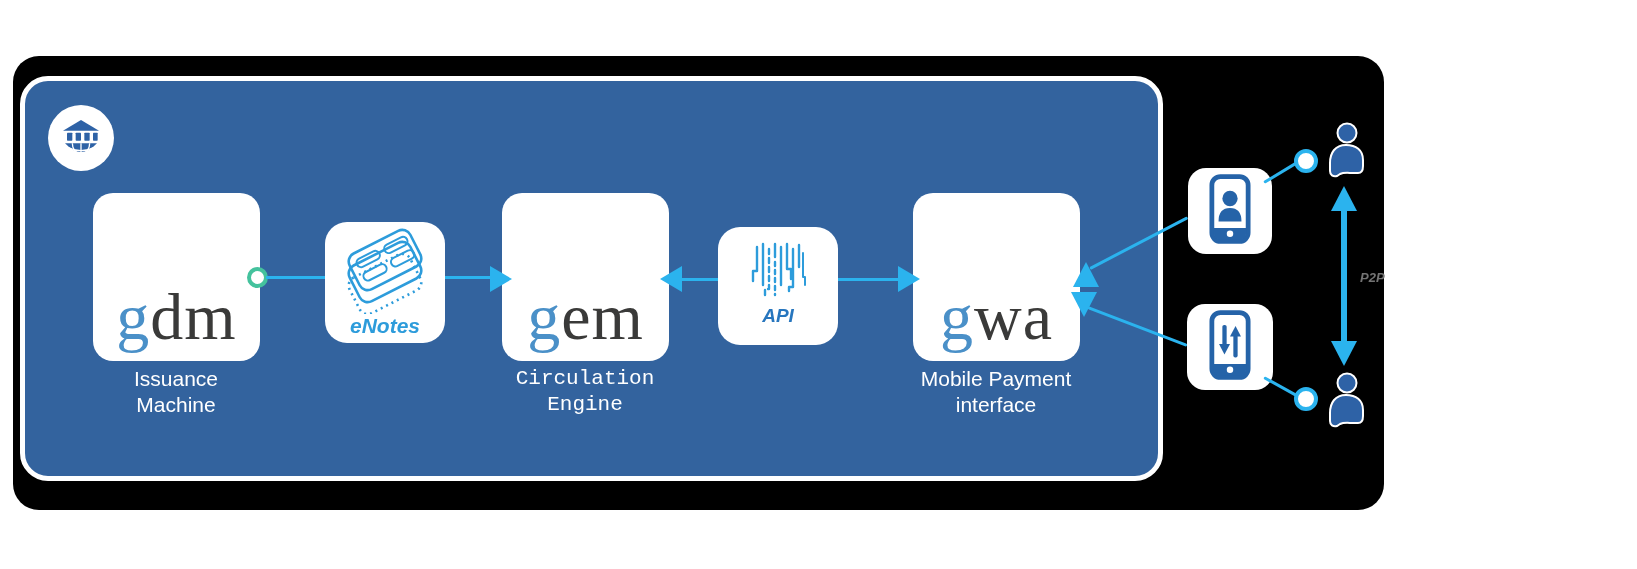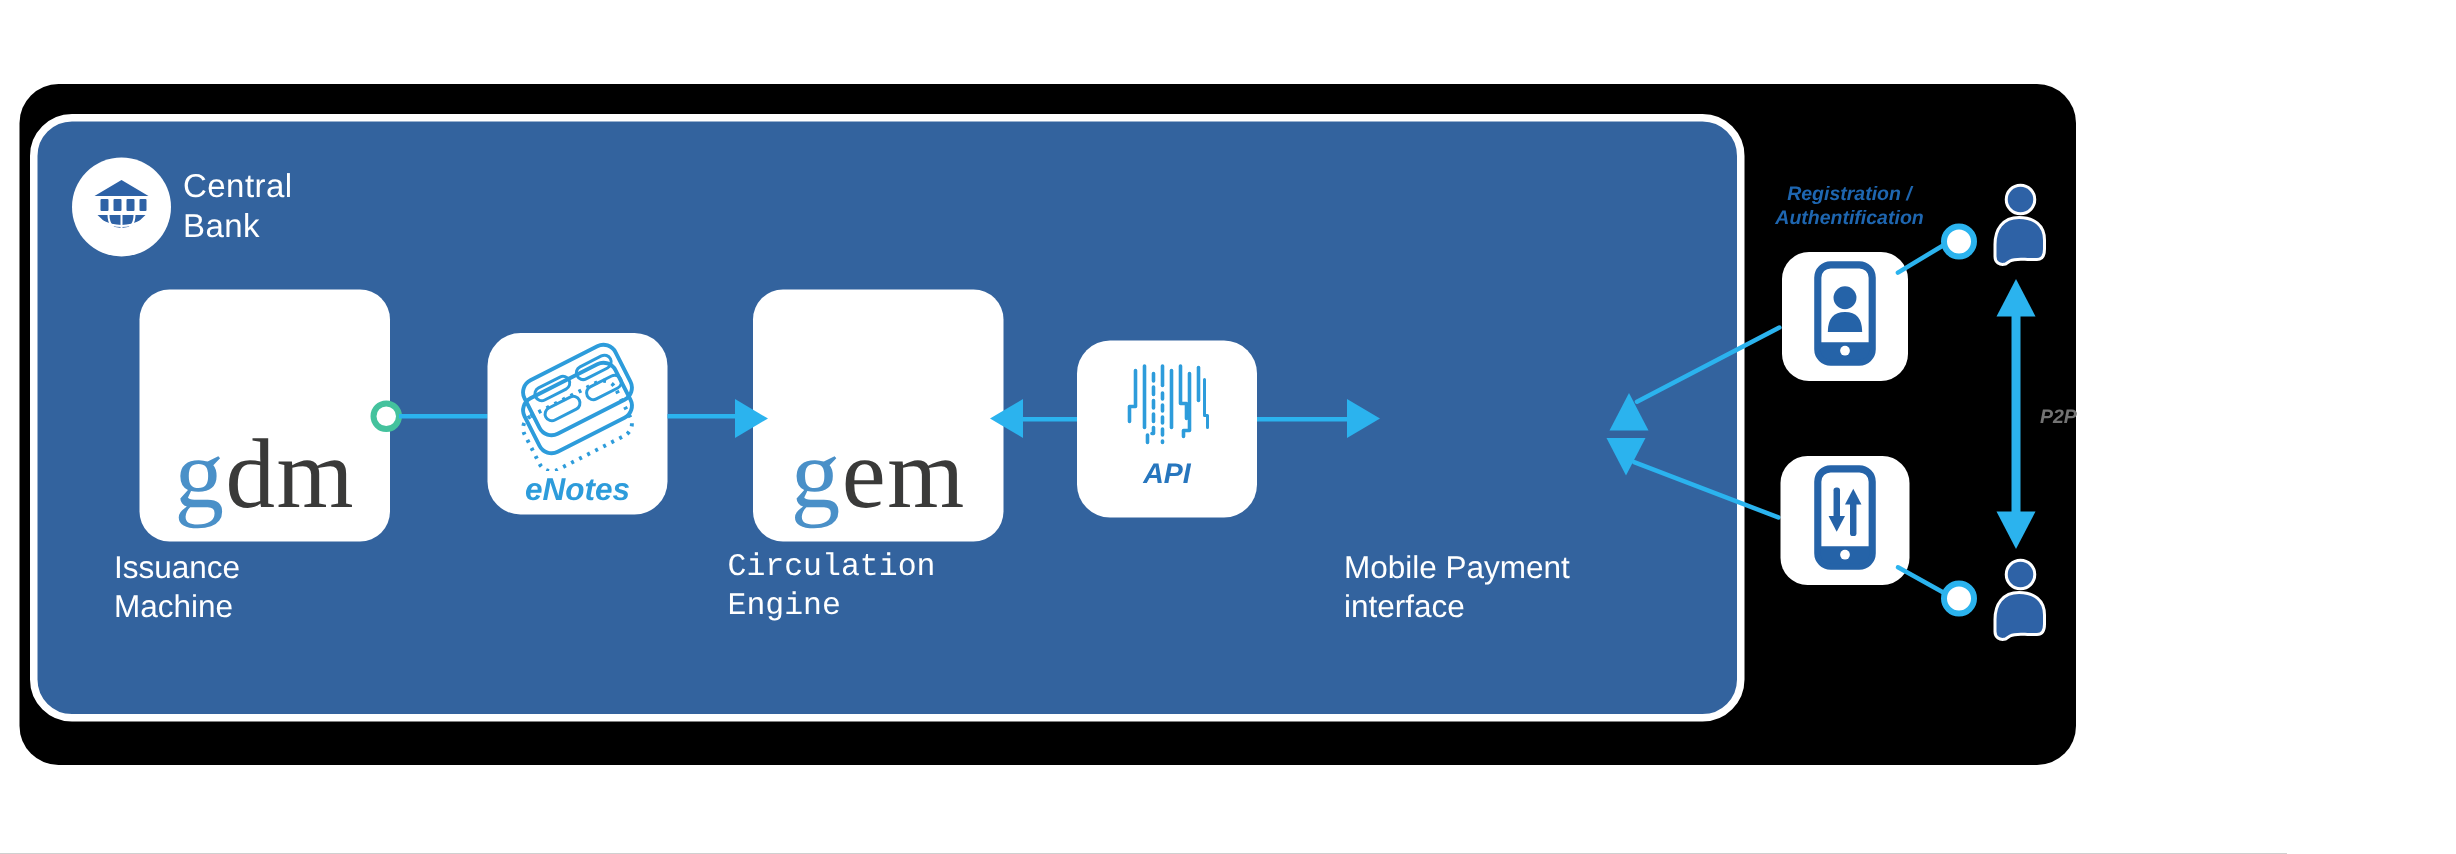--- a/index.html
+++ b/index.html
@@ -16,21 +16,21 @@
   .brand-circle{left:48px;top:105px;width:66px;height:66px;border-radius:50%;background:#fff;
                 display:flex;align-items:center;justify-content:center;}
   .brand-text{left:122px;top:110px;color:#fff;font-size:22px;line-height:27px;font-weight:500;letter-spacing:.3px;}
 
   
   .node{width:167px;height:168px;background:#fff;border-radius:20px;top:193px;
         display:flex;align-items:flex-end;justify-content:center;}
   .nodelogo{font-family:"Liberation Serif","DejaVu Serif",serif;font-size:66px;color:#3A3A39;
             letter-spacing:1px;padding-bottom:6px;}
   .nodelogo .g{color:#4A90C8;}
-  .node-label{top:366px;width:200px;text-align:left;color:#fff;font-size:21px;line-height:26px;font-weight:500;}
+  .node-label{top:366px;width:200px;text-align:center;color:#fff;font-size:21px;line-height:26px;font-weight:500;}
 
   
   .tile{background:#fff;border-radius:22px;display:flex;flex-direction:column;align-items:center;}
   .tile-enotes{left:325px;top:222px;width:120px;height:121px;border-radius:22px;}
   .tile-api{left:718px;top:227px;width:120px;height:118px;}
   .tile-cap{font-size:21px;font-weight:bold;font-style:italic;color:#2D9CDB;}
   .api-cap{font-size:19px;color:#2776BE;margin-top:-2px;}
 
   
   .h-line{height:3px;background:#2BB3EE;}
@@ -71,41 +71,40 @@
         </g>
         <g stroke="#fff" stroke-width="2" fill="none">
           <path d="M33 44 V 62"></path>
           <path d="M20 44 Q20 57 33 61"></path>
           <path d="M46 44 Q46 57 33 61"></path>
           <path d="M13 50 Q33 60 53 50"></path>
         </g>
       </svg>
     </span>
   </div>
-  <div class="abs brand-text">
-    <div>Central</div>
-    <div>Bank</div>
-  </div>
 
   <div class="abs node" style="left:93px;">
     <div class="nodelogo"><span class="g">g</span><span>dm</span></div>
   </div>
   <div class="abs node-label" style="left:76px;">
     <div>Issuance</div>
     <div>Machine</div>
   </div>
 
   <div class="abs node" style="left:502px;">
     <div class="nodelogo"><span class="g">g</span><span>em</span></div>
   </div>
   <div class="abs node-label" style="left:485px;font-family:Liberation Mono, monospace;">
     <div>Circulation</div>
     <div>Engine</div>
   </div>
 
+  <div class="abs node" style="left:913px;">
+    <div class="nodelogo"><span class="g">g</span><span>wa</span></div>
+  </div>
   <div class="abs node-label" style="left:896px;">
     <div>Mobile Payment</div>
     <div>interface</div>
   </div>
 
   <div class="abs port-dot"></div>
   <div class="abs h-line" style="left:266px;top:276px;width:59px;"></div>
 
   <div class="abs tile tile-enotes">
     <span style="margin-top:6px;">
@@ -153,24 +152,20 @@
   </div>
 
   <div class="abs h-line" style="left:838px;top:278px;width:60px;"></div>
   <div class="abs tri-right" style="left:898px;top:266px;"></div>
 
   <div class="abs d-line" style="left:1090px;top:267px;width:110px;transform:rotate(-27.5deg);"></div>
   <div class="abs d-line" style="left:1088px;top:306px;width:106px;transform:rotate(21deg);"></div>
   <div class="abs tri-up" style="left:1073px;top:262px;"></div>
   <div class="abs tri-down" style="left:1071px;top:292px;"></div>
 
-  <div class="abs side-label" style="left:1158px;top:121px;">
-    <div>Registration /</div>
-    <div>Authentification</div>
-  </div>
   <div class="abs phone-tile" style="left:1188px;top:168px;width:84px;height:86px;">
     <span>
       <svg width="42" height="72" viewBox="0 0 44 74">
         <rect x="3" y="3" width="38" height="68" rx="9" fill="#fff" stroke="#2563A8" stroke-width="5"></rect>
         <path d="M5 57 H39 V62 Q39 69 32 69 H12 Q5 69 5 62 Z" fill="#2563A8"></path>
         <circle cx="22" cy="63" r="3.4" fill="#fff"></circle>
         <circle cx="22" cy="26" r="8" fill="#2563A8"></circle>
         <path d="M10 50 Q10 36 22 36 Q34 36 34 50 Z" fill="#2563A8"></path>
       </svg>
     </span>

